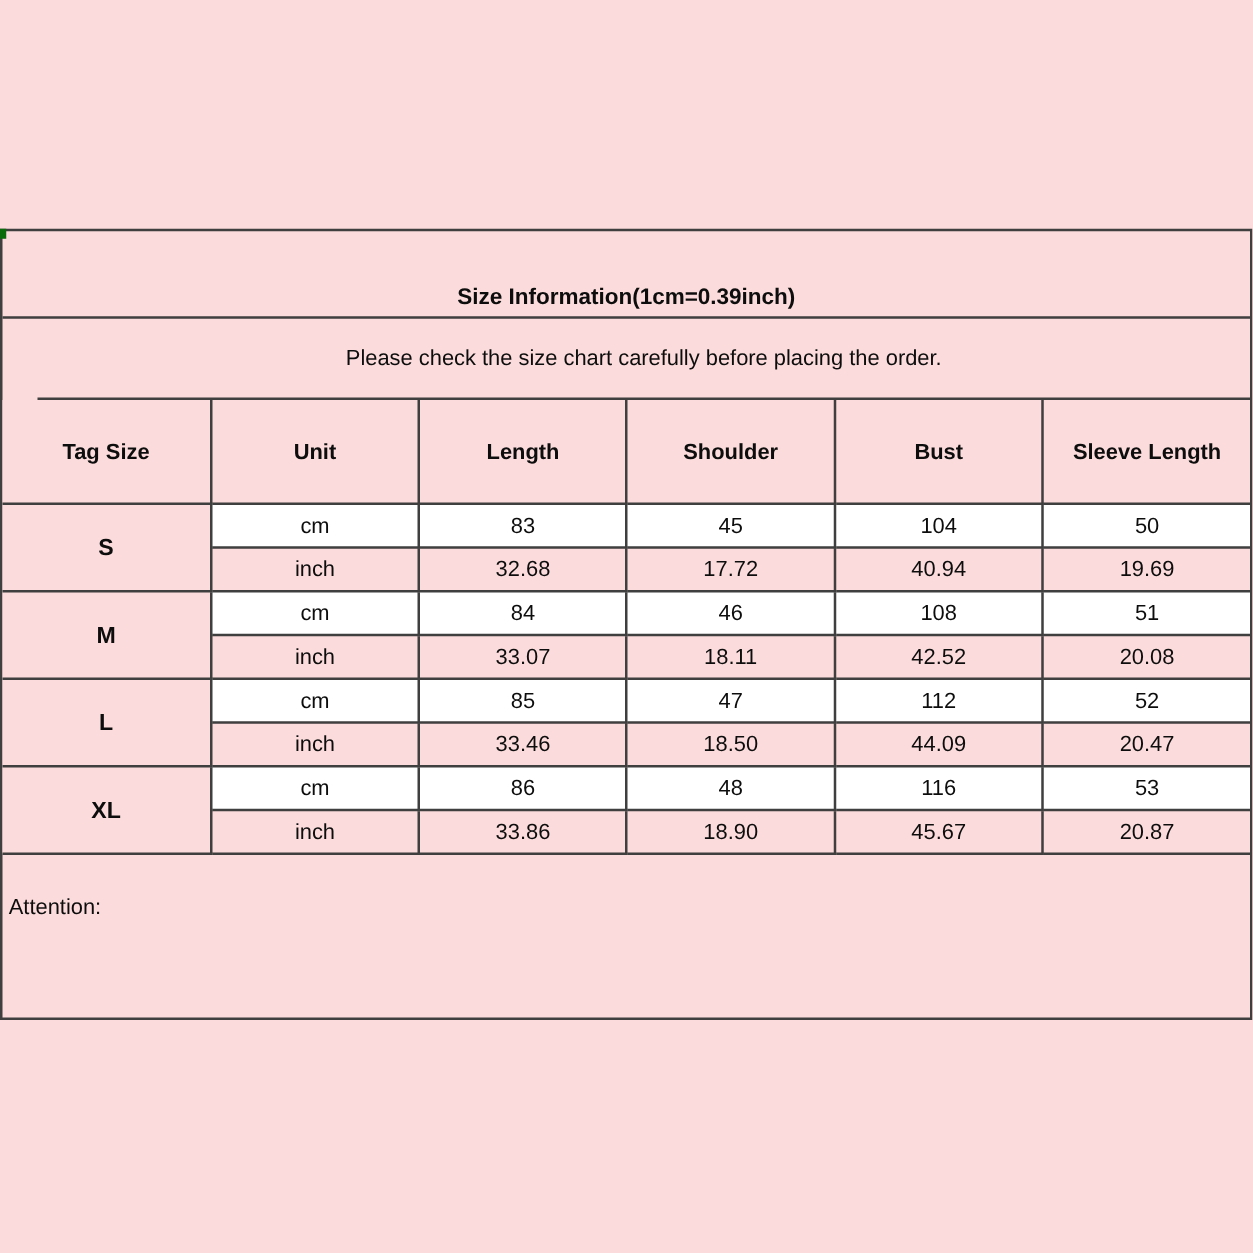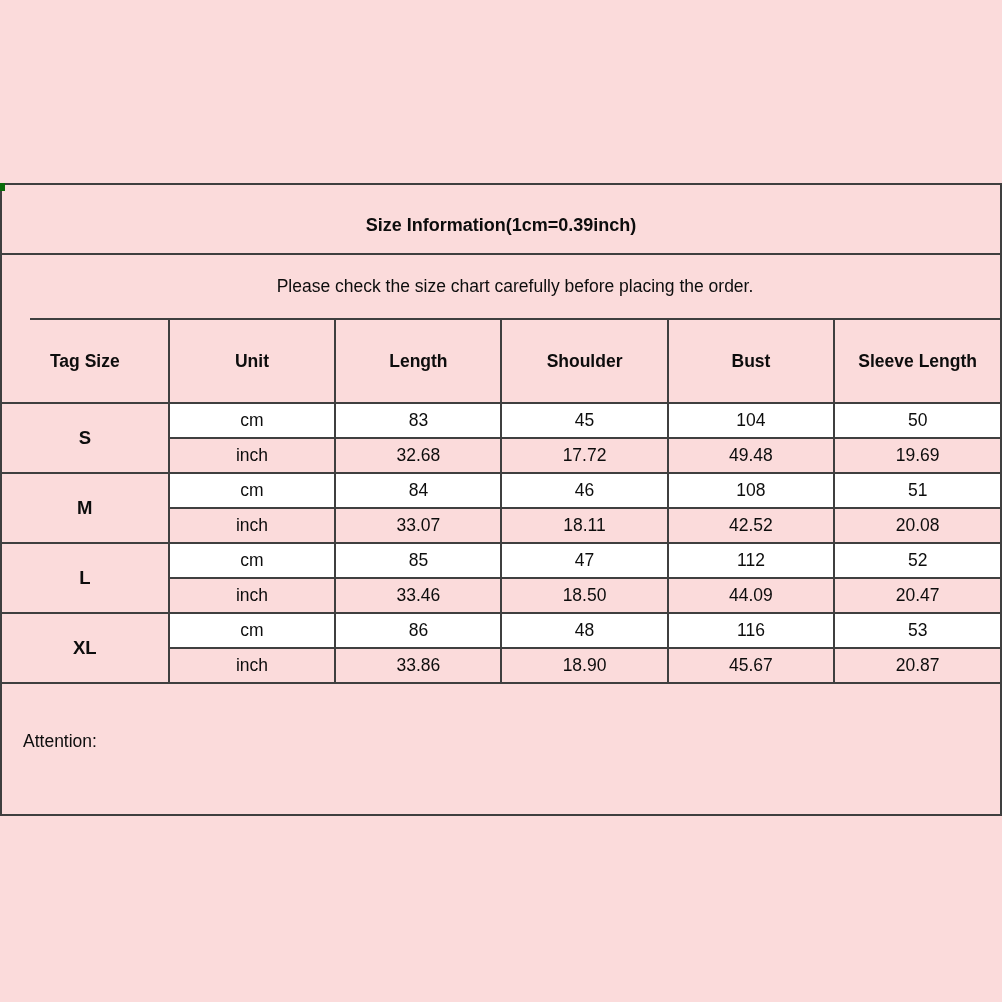--- a/index.html
+++ b/index.html
@@ -24,21 +24,21 @@
   .sheet{
     position:absolute;top:183px;left:0;width:1002px;height:633px;
     box-sizing:border-box;border:2px solid var(--border);
     background:var(--cell-pink);
     display:flex;flex-direction:column;
   }
   .title-row{
     flex:0 0 70px;box-sizing:border-box;
     border-bottom:2px solid var(--border);
     display:flex;align-items:flex-end;justify-content:center;
-    padding-bottom:17px;
+    padding-bottom:5px;
     font-size:18px;font-weight:bold;
   }
   .subtitle-row{
     flex:0 0 65px;box-sizing:border-box;
     border-bottom:2px solid var(--border);
     display:flex;align-items:center;justify-content:center;
     font-size:17.5px;
     margin-left:28px;
   }
   table.size-table{
@@ -60,21 +60,21 @@
   .size-table tr.cm-row td.value-cell{background:var(--cell-white);}
   .size-table td.tag-cell{
     background:var(--cell-pink);
     font-weight:bold;font-size:18.5px;
   }
   .attention{
     flex:1 1 auto;box-sizing:border-box;
     padding:30px 5px 0 5px;
     font-size:17.5px;line-height:23.5px;
   }
-  .attention p{margin:16px;}
+  .attention p{margin:0;}
 </style>
 </head>
 <body>
 
 <div class="green-mark"></div>
 
 <div class="sheet">
 
   <div class="title-row">Size Information(1cm=0.39inch)</div>
 
@@ -106,21 +106,21 @@
         <td class="unit-cell">cm</td>
         <td class="value-cell">83</td>
         <td class="value-cell">45</td>
         <td class="value-cell">104</td>
         <td class="value-cell">50</td>
       </tr>
       <tr class="inch-row">
         <td class="unit-cell">inch</td>
         <td class="value-cell">32.68</td>
         <td class="value-cell">17.72</td>
-        <td class="value-cell">49.48</td>
+        <td class="value-cell">40.94</td>
         <td class="value-cell">19.69</td>
       </tr>
 
       <tr class="cm-row">
         <td class="tag-cell" rowspan="2">M</td>
         <td class="unit-cell">cm</td>
         <td class="value-cell">84</td>
         <td class="value-cell">46</td>
         <td class="value-cell">108</td>
         <td class="value-cell">51</td>

